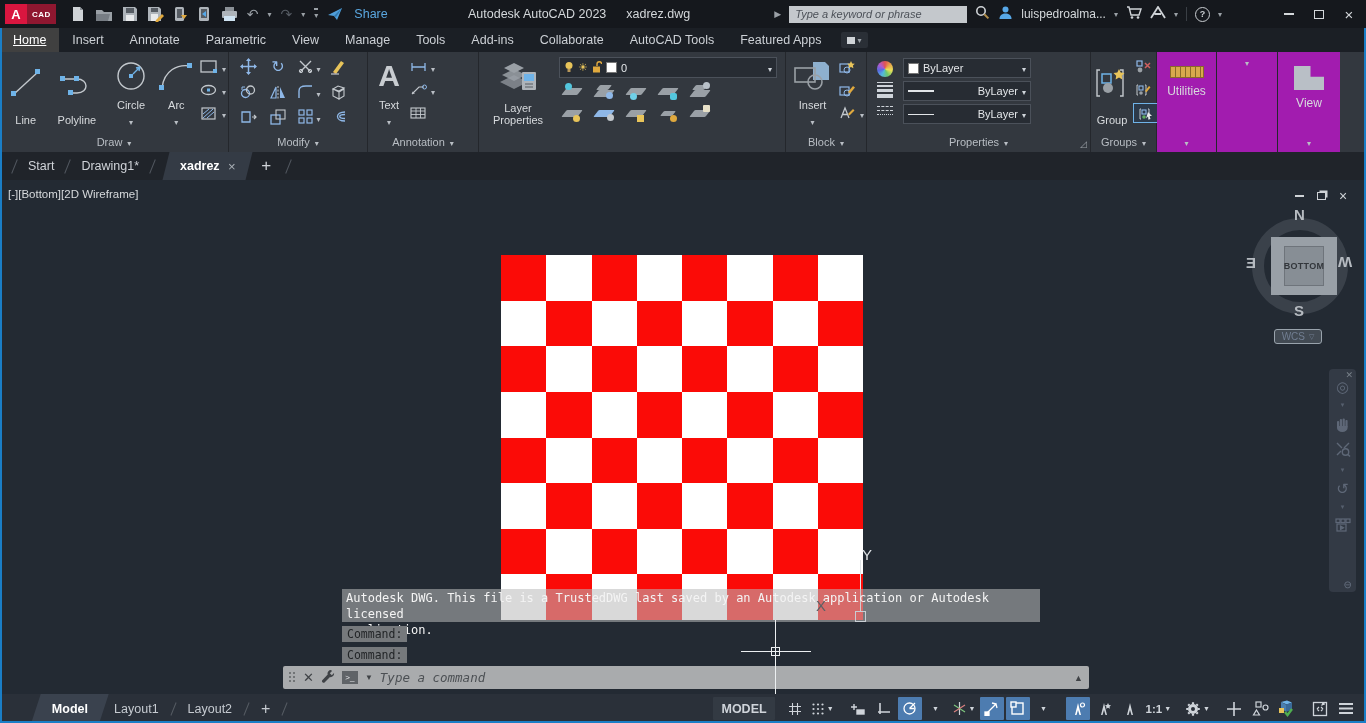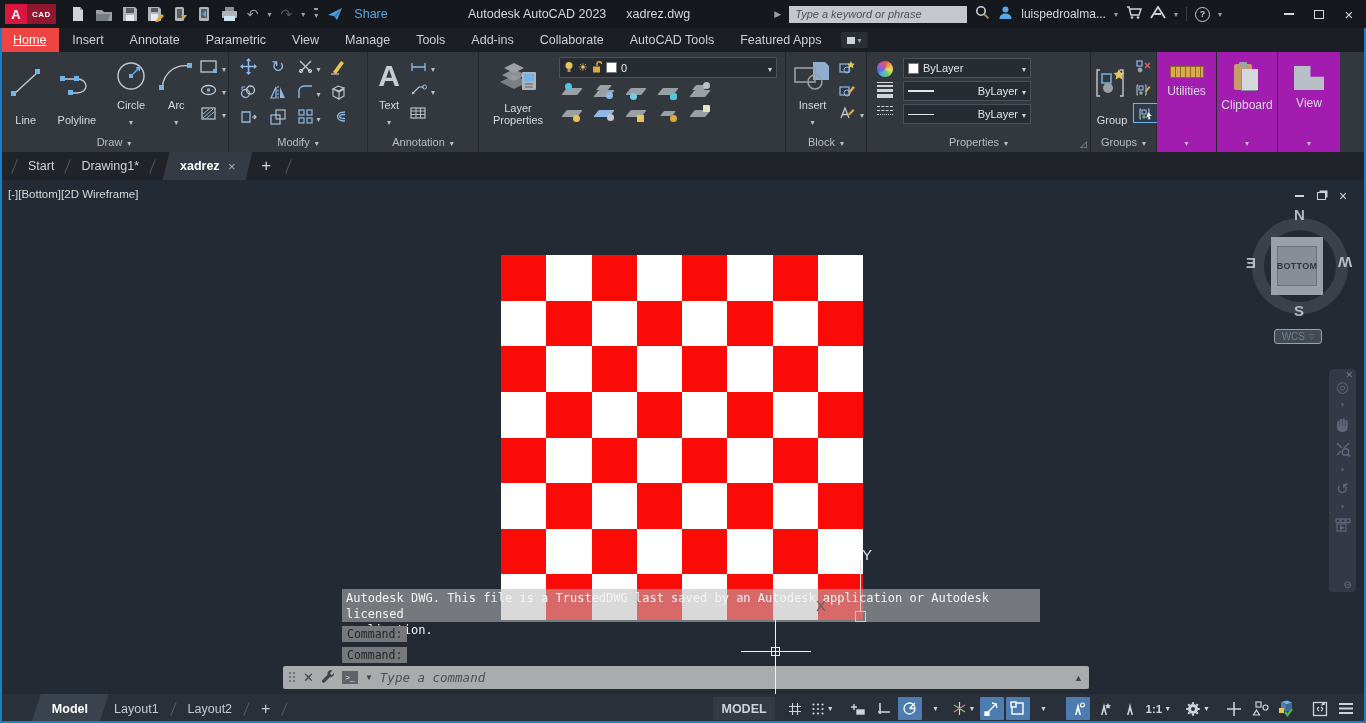--- a/index.html
+++ b/index.html
@@ -27,21 +27,21 @@
   .tb-div { width:1px; height:14px; background:#3a3f45; }
   .help-circ { width:15px; height:15px; border-radius:50%; border:1.5px solid #c9cdd1; color:#c9cdd1; font-size:9px; font-weight:bold; display:flex; align-items:center; justify-content:center; }
   .win-btn { width:22px; height:20px; display:flex; align-items:center; justify-content:center; color:#d4d8db; }
   .wb-min { width:10px; height:2px; background:#d4d8db; }
   .wb-max { width:10px; height:9px; border:1.5px solid #d4d8db; }
   .wb-x { font-size:15px; line-height:1; }
 
   
   #ribtabs { position:absolute; left:0; top:28px; width:1366px; height:24px; background:#1b1f25; display:flex; align-items:stretch; }
   .rtab { display:flex; align-items:center; padding:0 13px; color:#ccd0d5; font-size:12.5px; cursor:default; }
-  .rtab.active { background:#ef4444; color:#fff;text-decoration:underline; }
+  .rtab.active { background:#404040; color:#fff;text-decoration:underline; }
   .rib-collapse { display:flex; align-items:center; gap:3px; margin-left:6px; background:#2a2f36; padding:0 6px; height:16px; align-self:center; border-radius:2px; }
   .rib-collapse .sq { width:8px; height:7px; background:#cfd3d7; }
 
   
   #ribbon { position:absolute; left:0; top:52px; width:1366px; height:100px; background:#33383f; display:flex; }
   .panel { position:relative; height:100px; border-right:1px solid #24272c; display:flex; flex-direction:column; }
   .pbody { height:80px; display:flex; align-items:flex-start; }
   .plabel { height:20px; display:flex; align-items:center; justify-content:center; gap:5px; color:#b9bec4; font-size:11px; }
   .cv::after { content:"▾"; font-size:8px; color:#b9bec4; }
   .bb { height:76px; display:flex; flex-direction:column; align-items:center; justify-content:flex-end; gap:3px; padding:3px 2px 1px; color:#d8dbde; font-size:11px; }
@@ -77,21 +77,21 @@
 
   
   #vp-label { position:absolute; left:8px; top:188px; color:#d6d9dc; font-size:11.5px; }
   #vp-ctrls { position:absolute; left:1295px; top:189px; display:flex; gap:13px; align-items:center; color:#cfd3d7; }
   .vpc-min { width:9px; height:2px; background:#cfd3d7; }
   .vpc-rest { width:9px; height:8px; border:1.5px solid #cfd3d7; box-shadow:2px -2px 0 -0.5px #cfd3d7; }
   .vpc-x { font-size:14px; line-height:1; }
 
   
   #vc-ring { position:absolute; left:1252px; top:218px; width:96px; height:96px; border-radius:50%; border:12px solid #3a414a; }
-  #vc-face { position:absolute; left:1271px; top:237px; width:52px; height:58px; background:#99a0a7; display:flex; align-items:center; justify-content:center; }
+  #vc-face { position:absolute; left:1271px; top:237px; width:66px; height:58px; background:#99a0a7; display:flex; align-items:center; justify-content:center; }
   #vc-face-in { width:40px; height:40px; background:#878e95; border:1px solid #6e747b; display:flex; align-items:center; justify-content:center; color:#33373c; font-size:9px; font-weight:bold; letter-spacing:.3px; }
   .vc-letter { position:absolute; color:#b6bbc1; font-size:15px; font-weight:bold; }
   #vc-n { left:1294px; top:206px; }
   #vc-s { left:1294px; top:302px; }
   #vc-e { left:1246px; top:254px; transform:scaleX(-1); }
   #vc-w { left:1338px; top:254px; transform:scaleY(-1); }
   #wcs { position:absolute; left:1274px; top:329px; width:48px; height:15px; background:rgba(140,150,160,0.30); border:1px solid #99a3ac; border-radius:3px; display:flex; align-items:center; justify-content:center; gap:4px; color:#717e92; font-size:10px; }
   #wcs .dn { font-size:7px; }
 
   
@@ -731,28 +731,20 @@
       <div class="pbody">
         <span style="margin-top:6px;width:34px;height:12px;background:#d9a94c;border:1px solid #8a6a28;background-image:repeating-linear-gradient(90deg, transparent 0 4px, #8a6a28 4px 5px);"></span>
         <span class="pc-lbl">Utilities</span>
       </div>
       <div class="plabel">
           <span class="cv"></span>
         </div>
     </div>
 
     <div class="panel panel-big" style="width:61px">
-      <div class="pbody">
-        <span style="position:relative;width:26px;height:30px;margin-top:2px;">
-          <span style="position:absolute;left:0;top:2px;width:18px;height:26px;background:#c89b6a;border-radius:2px;"></span>
-          <span style="position:absolute;left:5px;top:0;width:8px;height:5px;background:#9aa3ac;border-radius:1px;"></span>
-          <span style="position:absolute;left:8px;top:7px;width:16px;height:21px;background:#d4d8dc;box-shadow:-1px 1px 0 #8b9197;"></span>
-        </span>
-        <span class="pc-lbl">Clipboard</span>
-      </div>
       <div class="plabel">
           <span class="cv"></span>
         </div>
     </div>
 
     <div class="panel panel-big" style="width:62px; border-right:none;">
       <div class="pbody">
         <span style="margin-top:6px;width:30px;height:24px;background:#b9bfc6;clip-path:polygon(0 0, 55% 0, 55% 45%, 100% 45%, 100% 100%, 0 100%);"></span>
         <span class="pc-lbl">View</span>
       </div>

